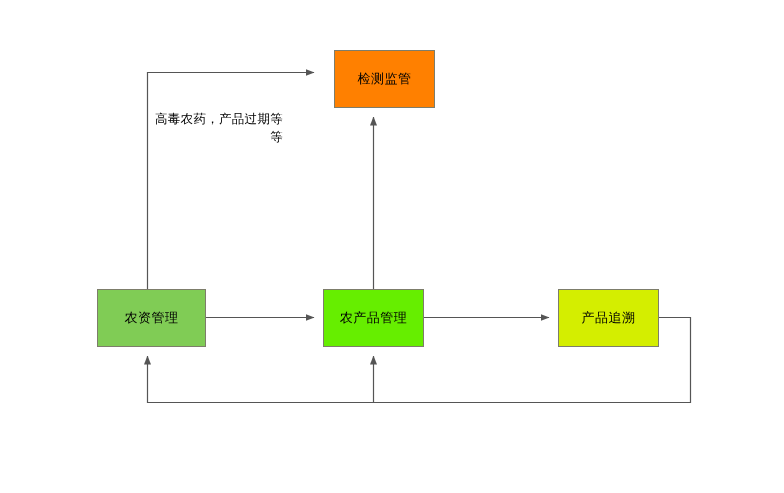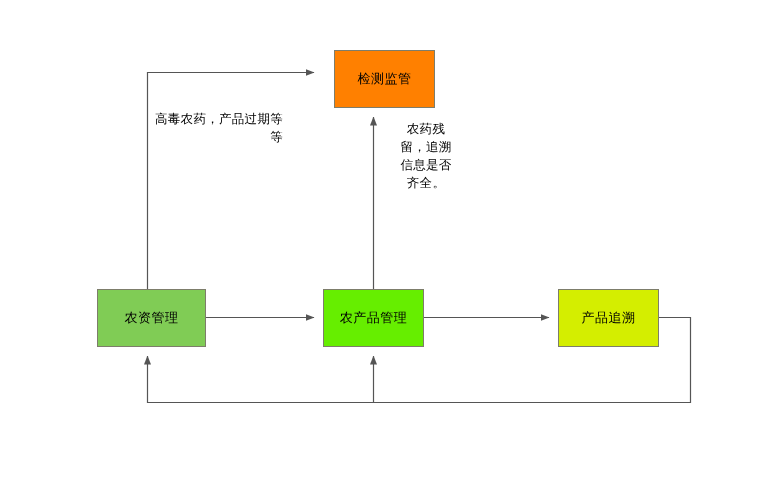--- a/index.html
+++ b/index.html
@@ -111,15 +111,14 @@
   <div class="node" id="node-agri-products" style="left:323px; top:289px; width:101px; height:58px; background:#66ee00;">
     <span class="node-label">农产品管理</span>
   </div>
 
   <div class="node" id="node-traceability" style="left:558px; top:289px; width:101px; height:58px; background:#d4ee00;">
     <span class="node-label">产品追溯</span>
   </div>
 
   <div class="edge-label" id="label-left">高毒农药，产品过期等等</div>
 
-  <div class="edge-label" id="label-middle">农药残留，追溯信息是否齐全。</div>
 
 </div>
 
 </body></html>

